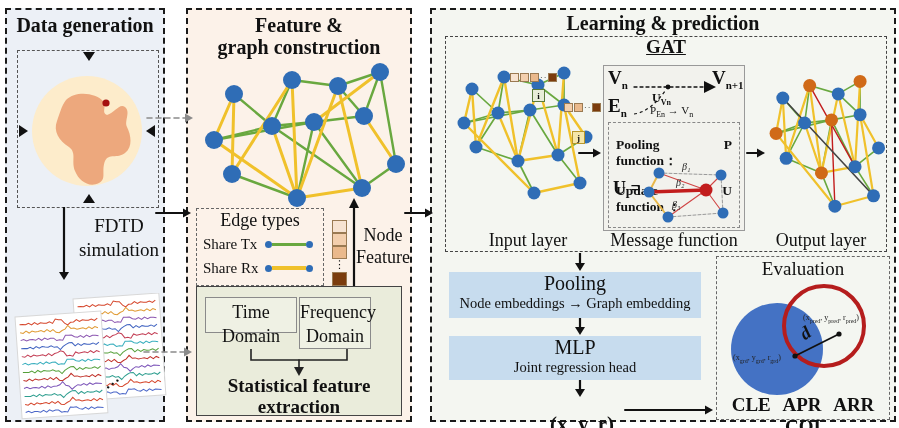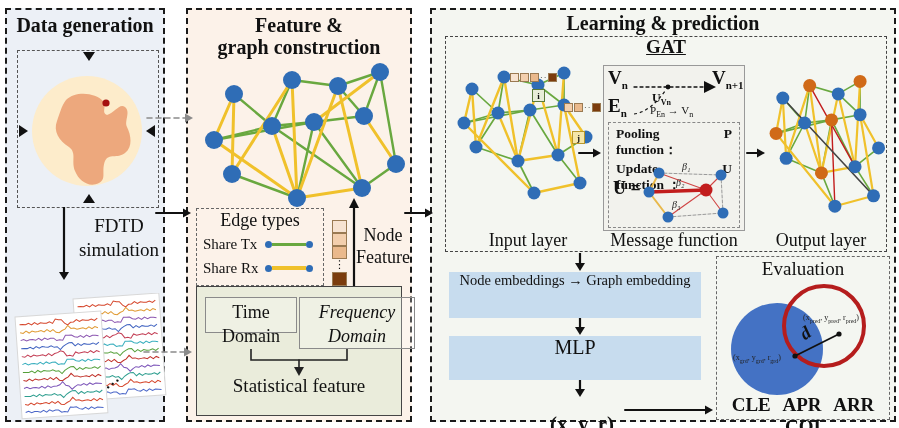--- a/index.html
+++ b/index.html
@@ -23,21 +23,21 @@
   .statsub{position:absolute;border:1px solid #8a8a8a;box-sizing:border-box;text-align:center;
            font-size:18px;line-height:24px;padding-top:2px;background:rgba(255,255,255,0.25);}
   .gatbox{position:absolute;border:1.5px dashed #444;box-sizing:border-box;}
   .msgbox{position:absolute;background:#f2f2ed;border:1px solid #999;box-sizing:border-box;}
   .eqbig{position:absolute;font-weight:bold;font-size:19px;line-height:20px;}
   .eqbig sub{font-size:11px;}
   .eqsm{position:absolute;font-weight:bold;font-size:12px;line-height:13px;margin-top:27px;}
   .eqsm sub{font-size:8px;}
   .eqtiny{position:absolute;font-size:11px;line-height:12px;}
   .eqtiny sub{font-size:8px;}
-  .fnrow{display:flex;justify-content:flex-end;padding:0 7px;font-weight:bold;font-size:13.5px;line-height:16px;margin-top:3px;gap:41px;}
+  .fnrow{display:flex;justify-content:flex-end;padding:0 7px;font-weight:bold;font-size:13.5px;line-height:16px;margin-top:14px;gap:41px;}
   .gatlabel{position:absolute;font-size:18px;text-align:center;}
   .chip{position:absolute;display:flex;align-items:center;gap:1px;}
   .chipsq{width:9px;height:9px;border:1px solid #9a7a52;box-sizing:border-box;}
   .chipdots{font-size:8px;line-height:8px;letter-spacing:1px;}
   .ijchip{position:absolute;width:13px;height:13px;font-size:9px;font-weight:bold;text-align:center;line-height:12px;box-sizing:border-box;}
   .bluebox{position:absolute;background:var(--pool-bg);text-align:center;}
   .bluebox .bt{font-size:20px;line-height:23px;}
   .bluebox .bs{font-size:14.5px;line-height:17px;}
   .evlabel{position:absolute;font-size:8px;line-height:9px;color:#222;}
   .evlabel sub{font-size:6px;}
@@ -183,31 +183,32 @@
     <div class="abs ctr" style="left:166px;top:214px;width:58px;font-size:18px;line-height:22px;">
       <div>Node</div>
       <div>Feature</div>
     </div>
 
     <div class="solidbox" style="left:8px;top:276px;width:206px;height:130px;background:var(--stat-bg);">
       <div class="statsub" style="left:8px;top:10px;width:92px;height:36px;">
         <div>Time</div>
         <div>Domain</div>
       </div>
-      <div class="statsub" style="left:102px;top:10px;width:116px;height:52px;font-style:italic;">
+      <div class="statsub" style="left:102px;top:10px;width:72px;height:52px;">
         <div>Frequency</div>
         <div>Domain</div>
       </div>
       <svg id="bracket-svg" class="abs" style="left:28px;top:62px;" width="150" height="28">
           <polyline points="26,0 26,11 122,11 122,0" fill="none" stroke="#222" stroke-width="1.6"></polyline>
           <line x1="74" y1="11" x2="74" y2="19" stroke="#222" stroke-width="1.6" stroke-linecap="round"></line>
           <polygon points="69,18 79,18 74,27" fill="#222"></polygon>
         </svg>
-      <div class="abs ctr t19" style="left:0;top:88px;width:100%;line-height:21px;">
+      <div class="abs ctr t19" style="left:0;top:88px;width:100%;line-height:21px;font-weight:bold;">
         <div>Statistical feature</div>
+        <div>extraction</div>
       </div>
     </div>
   </div>
 
   <div id="p-right" class="panel">
     <div class="ptitle" style="top:2px;">Learning &amp; prediction</div>
 
     <div class="gatbox" style="left:13px;top:26px;width:442px;height:216px;">
       <div class="abs ctr" style="left:0;top:-1px;width:100%;font-weight:bold;font-size:19px;text-decoration:underline;">GAT</div>
 
@@ -385,30 +386,32 @@
       <div class="gatlabel" style="left:150px;top:193px;width:156px;">Message function</div>
       <div class="gatlabel" style="left:308px;top:193px;width:134px;">Output layer</div>
     </div>
 
     <svg id="down1" class="abs" style="left:141px;top:243px;" width="14" height="19">
         <line x1="7" y1="0" x2="7" y2="10" stroke="#111" stroke-width="2.2" stroke-linecap="round"></line>
         <polygon points="2,10 12,10 7,18" fill="#111"></polygon>
       </svg>
 
     <div class="bluebox" style="left:17px;top:262px;width:252px;height:46px;">
+      <div class="bt">Pooling</div>
       <div class="bs">Node embeddings → Graph embedding</div>
     </div>
 
     <svg id="down2" class="abs" style="left:141px;top:308px;" width="14" height="18">
         <line x1="7" y1="0" x2="7" y2="9" stroke="#111" stroke-width="2.2" stroke-linecap="round"></line>
         <polygon points="2,9 12,9 7,17" fill="#111"></polygon>
       </svg>
 
     <div class="bluebox" style="left:17px;top:326px;width:252px;height:44px;">
       <div class="bt">MLP</div>
+      <div class="bs">Joint regression head</div>
     </div>
 
     <svg id="down3" class="abs" style="left:141px;top:370px;" width="14" height="18">
         <line x1="7" y1="0" x2="7" y2="9" stroke="#111" stroke-width="2.2" stroke-linecap="round"></line>
         <polygon points="2,9 12,9 7,17" fill="#111"></polygon>
       </svg>
 
     <div class="abs ctr" style="left:90px;top:402px;width:120px;font-weight:bold;font-size:21px;">(x, y, r)</div>
     <svg id="tuple-arrow" class="abs" style="left:192px;top:394px;" width="90" height="12">
         <line x1="1" y1="6" x2="81" y2="6" stroke="#111" stroke-width="2" stroke-linecap="round"></line>

